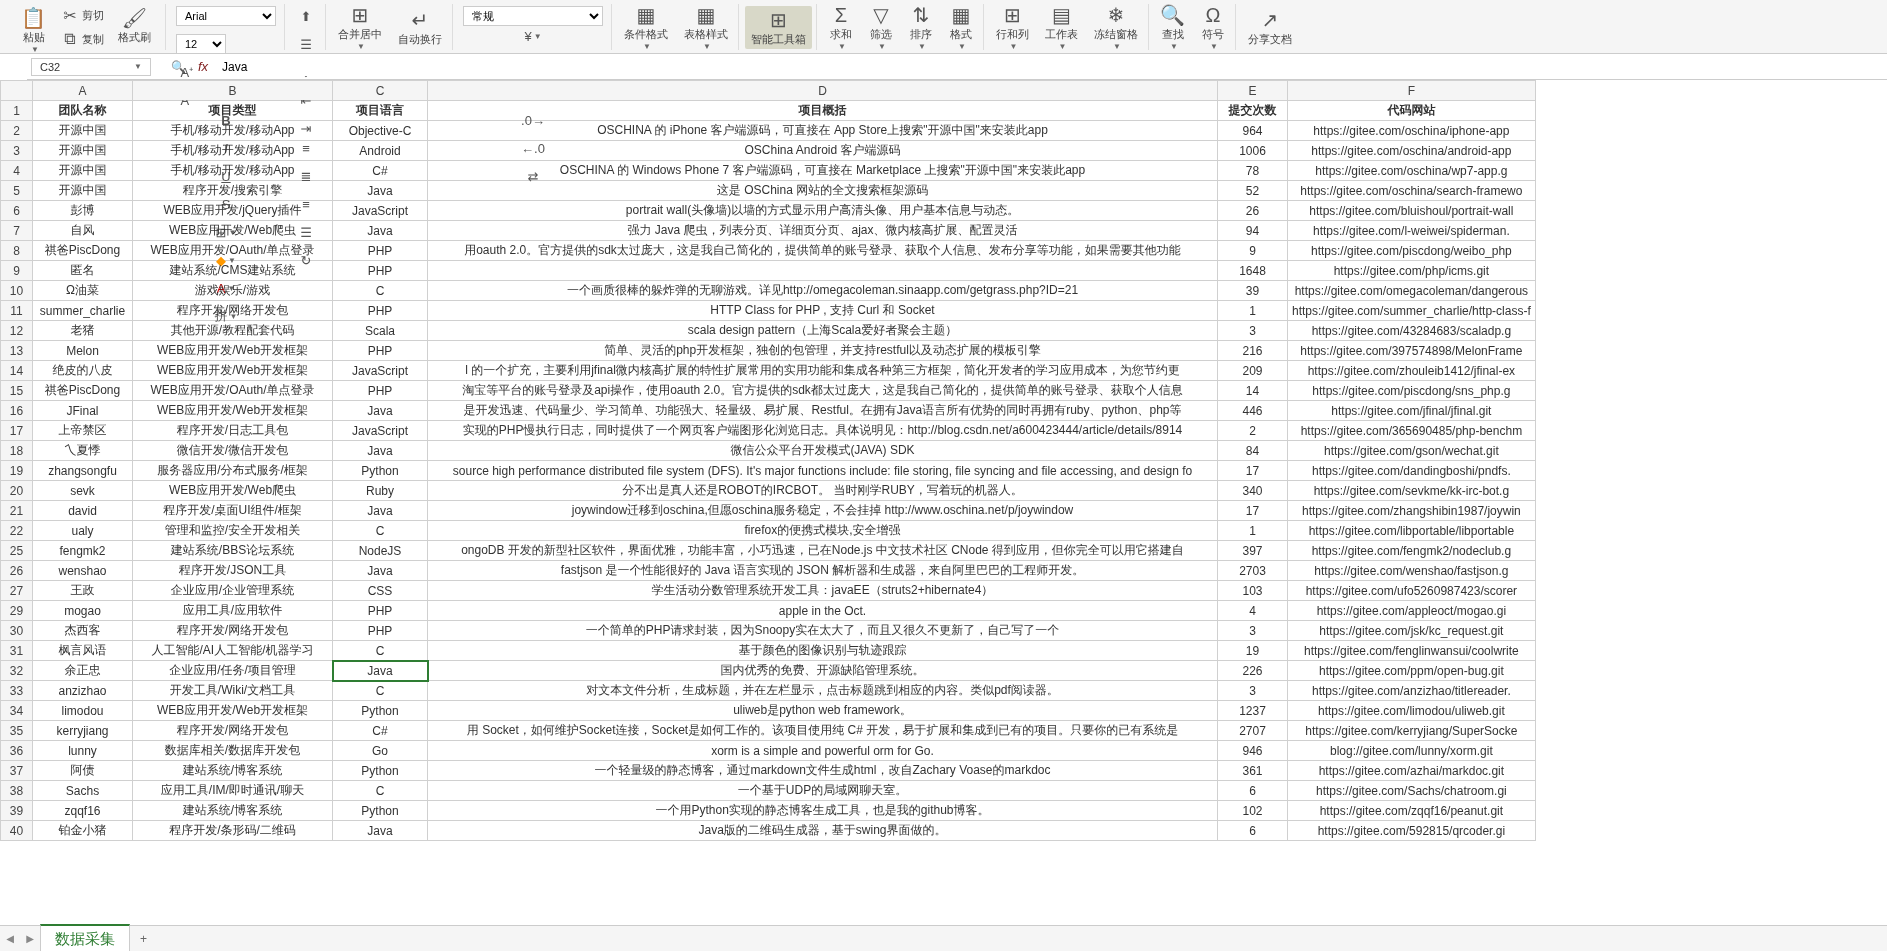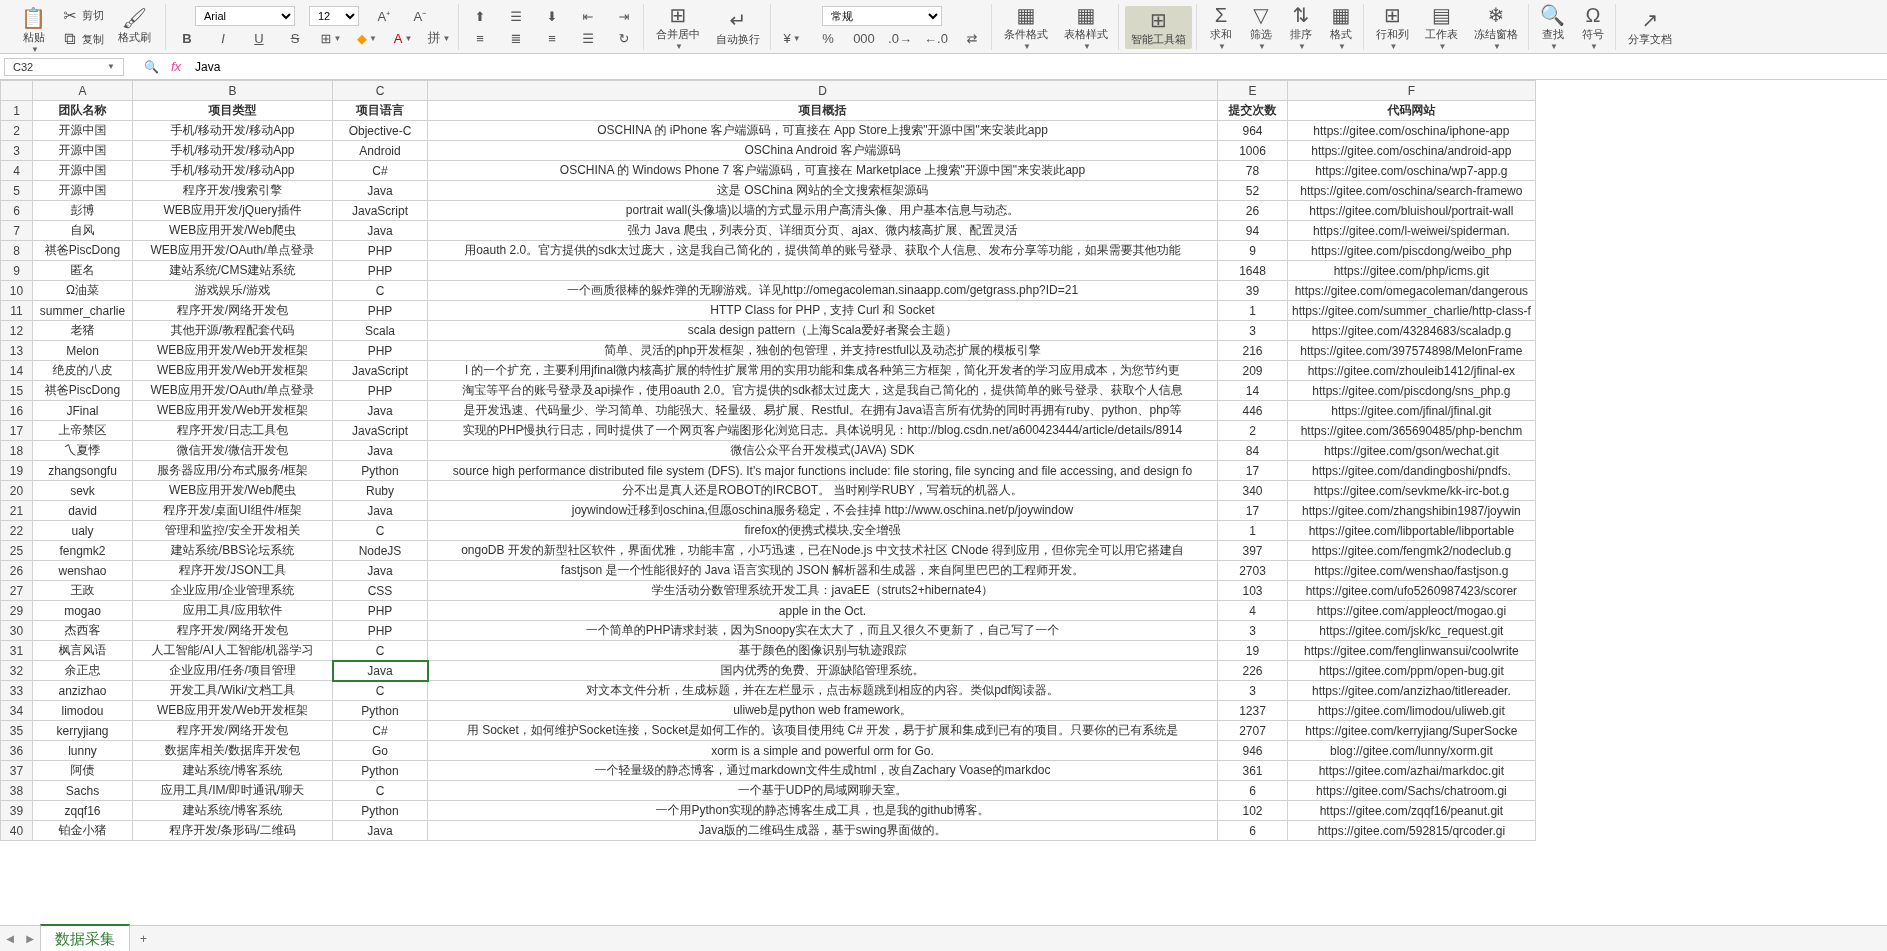--- a/index.html
+++ b/index.html
@@ -12,28 +12,28 @@
     .tool-group.wide { padding: 0 8px; }
     .tool-btn { display: flex; flex-direction: column; align-items: center; padding: 2px 6px; cursor: pointer; border-radius: 2px; font-size: 11px; color: #444; }
     .tool-btn.small { padding: 1px 4px; font-size: 11px; flex-direction: row; gap: 2px; }
     .tool-btn.active { background: #d0d0d0; }
     .tool-icon { width: 20px; height: 20px; display: inline-flex; align-items: center; justify-content: center; font-size: 16px; color: #555; }
     .tool-icon.lg { width: 24px; height: 24px; font-size: 20px; }
     .dropdown-arrow { font-size: 8px; color: #666; margin-left: 2px; }
     .font-select { border: 1px solid #ccc; background: #fff; padding: 2px 4px; font-size: 11px; height: 20px; }
     .font-name { width: 100px; }
     .font-size { width: 50px; }
-    .btn-row { display: flex; gap: 14px; }
+    .btn-row { display: flex; gap: 8px; flex-direction: column; }
     .small-tool { width: 22px; height: 20px; display: inline-flex; align-items: center; justify-content: center; cursor: pointer; font-size: 13px; color: #555; border-radius: 2px; }
     .stack-col { display: flex; flex-direction: column; gap: 2px; justify-content: center; }
     
     
-    .formula-bar { display: flex; align-items: center; border-bottom: 1px solid #ccc; background: #fff; height: 26px; padding: 0 4px; }
+    .formula-bar { display: flex; align-items: center; border-bottom: 1px solid #ccc; background: #fff; height: 26px; padding: 0 4px; margin-left: 27px; }
     .cell-ref-box { width: 120px; border: 1px solid #ccc; padding: 2px 8px; font-size: 11px; display: flex; justify-content: space-between; align-items: center; background: #fff; }
-    .fx-icon { margin: 0 12px; font-style: italic; color: #ec4899; font-size: 13px; }
+    .fx-icon { margin: 0 12px; font-style: italic; color: #7f1d1d; font-size: 13px; }
     .formula-input { flex: 1; border: none; outline: none; font-size: 12px; padding: 2px; }
     
     
     .sheet-container { overflow: auto; height: calc(100vh - 110px); }
     table.sheet { border-collapse: collapse; table-layout: fixed; }
     table.sheet th, table.sheet td { border: 1px solid #d0d0d0; font-size: 12px; white-space: nowrap; overflow: hidden; text-overflow: clip; }
     table.sheet th { background: #f5f5f5; font-weight: normal; color: #444; text-align: center; padding: 2px; position: sticky; }
     table.sheet thead th { top: 0; z-index: 2; height: 20px; }
     .row-header { width: 32px; min-width: 32px; position: sticky; left: 0; z-index: 1; }
     .corner { position: sticky; left: 0; top: 0; z-index: 3; background: #f5f5f5 !important; width: 32px; min-width: 32px; }
@@ -136,21 +136,21 @@
         <span>合并居中</span>
         <span class="dropdown-arrow">▼</span>
       </div>
     <div class="tool-btn">
         <span class="tool-icon lg">↵</span>
         <span>自动换行</span>
       </div>
   </div>
 
   <div class="tool-group" style="padding:2px 8px;">
-    <select class="font-select" style="width:120px;"><option>常规</option></select>
+    <select class="font-select" style="width:140px;"><option>常规</option></select>
     <div class="btn-row">
       <span class="small-tool">¥<span class="dropdown-arrow">▼</span></span>
       <span class="small-tool">%</span>
       <span class="small-tool">000</span>
       <span class="small-tool">.0→</span>
       <span class="small-tool">←.0</span>
       <span class="small-tool">⇄</span>
     </div>
   </div>
 

